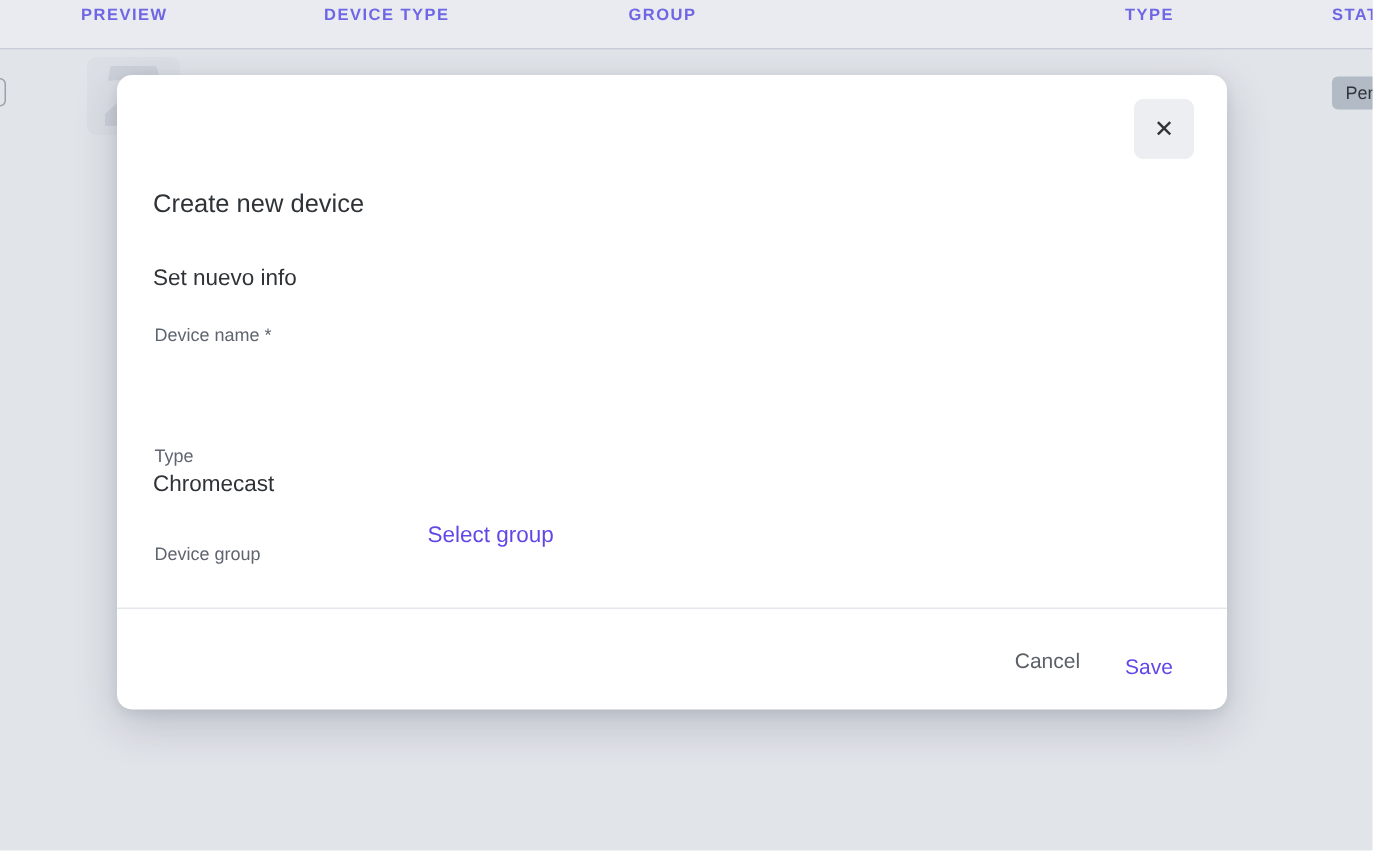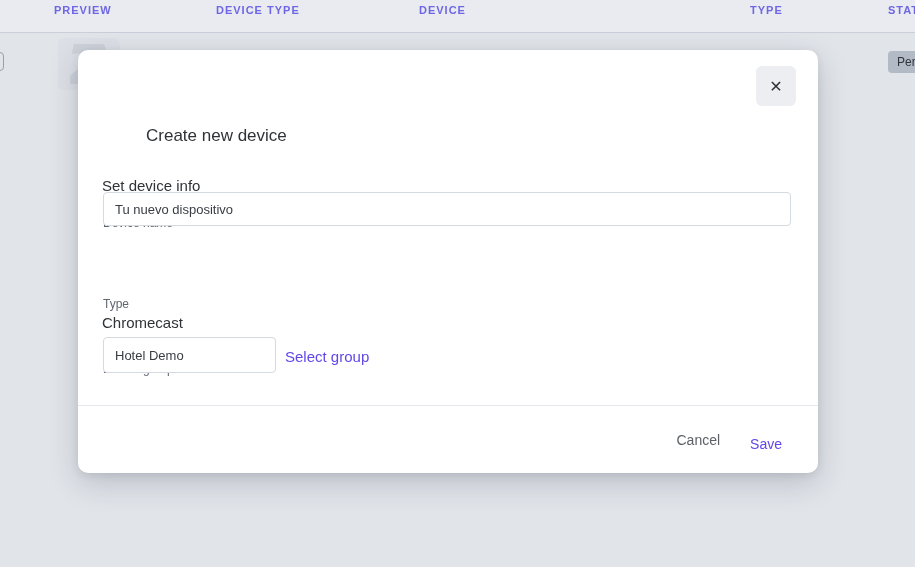--- a/index.html
+++ b/index.html
@@ -55,21 +55,21 @@
     background:var(--badge-bg);color:#30353b;font-size:12px;white-space:nowrap;
   }
   
   .modal{
     position:absolute;left:78px;top:50px;width:740px;height:423px;
     background:#fff;border-radius:10px;
     box-shadow:0 10px 30px rgba(40,50,70,.20), 0 2px 8px rgba(40,50,70,.10);
   }
   .modal-title{
     position:absolute;left:24px;top:76px;
-    font-size:17px;font-weight:500;color:var(--text-dark);margin-left:44px;
+    font-size:17px;font-weight:500;color:var(--text-dark);
   }
   .close-btn{
     position:absolute;right:22px;top:16px;width:40px;height:40px;
     background:#eceef1;border:none;border-radius:6px;
     font-size:16px;color:#2f3337;cursor:pointer;
     display:flex;align-items:center;justify-content:center;
     font-family:"Liberation Sans", sans-serif;
   }
   .section-title{
     position:absolute;left:24px;top:127px;
@@ -113,50 +113,48 @@
   }
   .btn-cancel{color:#5c6067;margin-left:8px;}
   .btn-save{color:var(--link);margin-top:8px;}
 </style>
 </head>
 <body>
 
 <div class="table-header">
   <span class="col c0">PREVIEW</span>
   <span class="col c1">DEVICE TYPE</span>
-  <span class="col c2">DEVICE</span>
+  <span class="col c2">GROUP</span>
   <span class="col c3">TYPE</span>
   <span class="col c4">STATUS</span>
 </div>
 
 <div>
   <span class="row-checkbox"></span>
   <div class="thumb">
     <div class="thumb-glyph"></div>
   </div>
   <span class="status-badge">Pending</span>
 </div>
 
 <div class="modal">
   <h1 class="modal-title">Create new device</h1>
 
   <button class="close-btn">
     <span>✕</span>
   </button>
 
-  <h2 class="section-title">Set device info</h2>
+  <h2 class="section-title">Set nuevo info</h2>
 
   <label class="field-label lbl-name">Device name *</label>
-  <input class="text-input inp-name" type="text" value="Tu nuevo dispositivo" style="">
 
   <label class="field-label lbl-type">Type</label>
   <div class="type-value">Chromecast</div>
 
   <label class="field-label lbl-group">Device group</label>
-  <input class="text-input inp-group" type="text" value="Hotel Demo" style="">
   <a class="select-group-link">Select group</a>
 
   <div class="modal-divider"></div>
 
   <div class="modal-footer">
     <button class="btn btn-cancel">Cancel</button>
     <button class="btn btn-save">Save</button>
   </div>
 </div>
 

